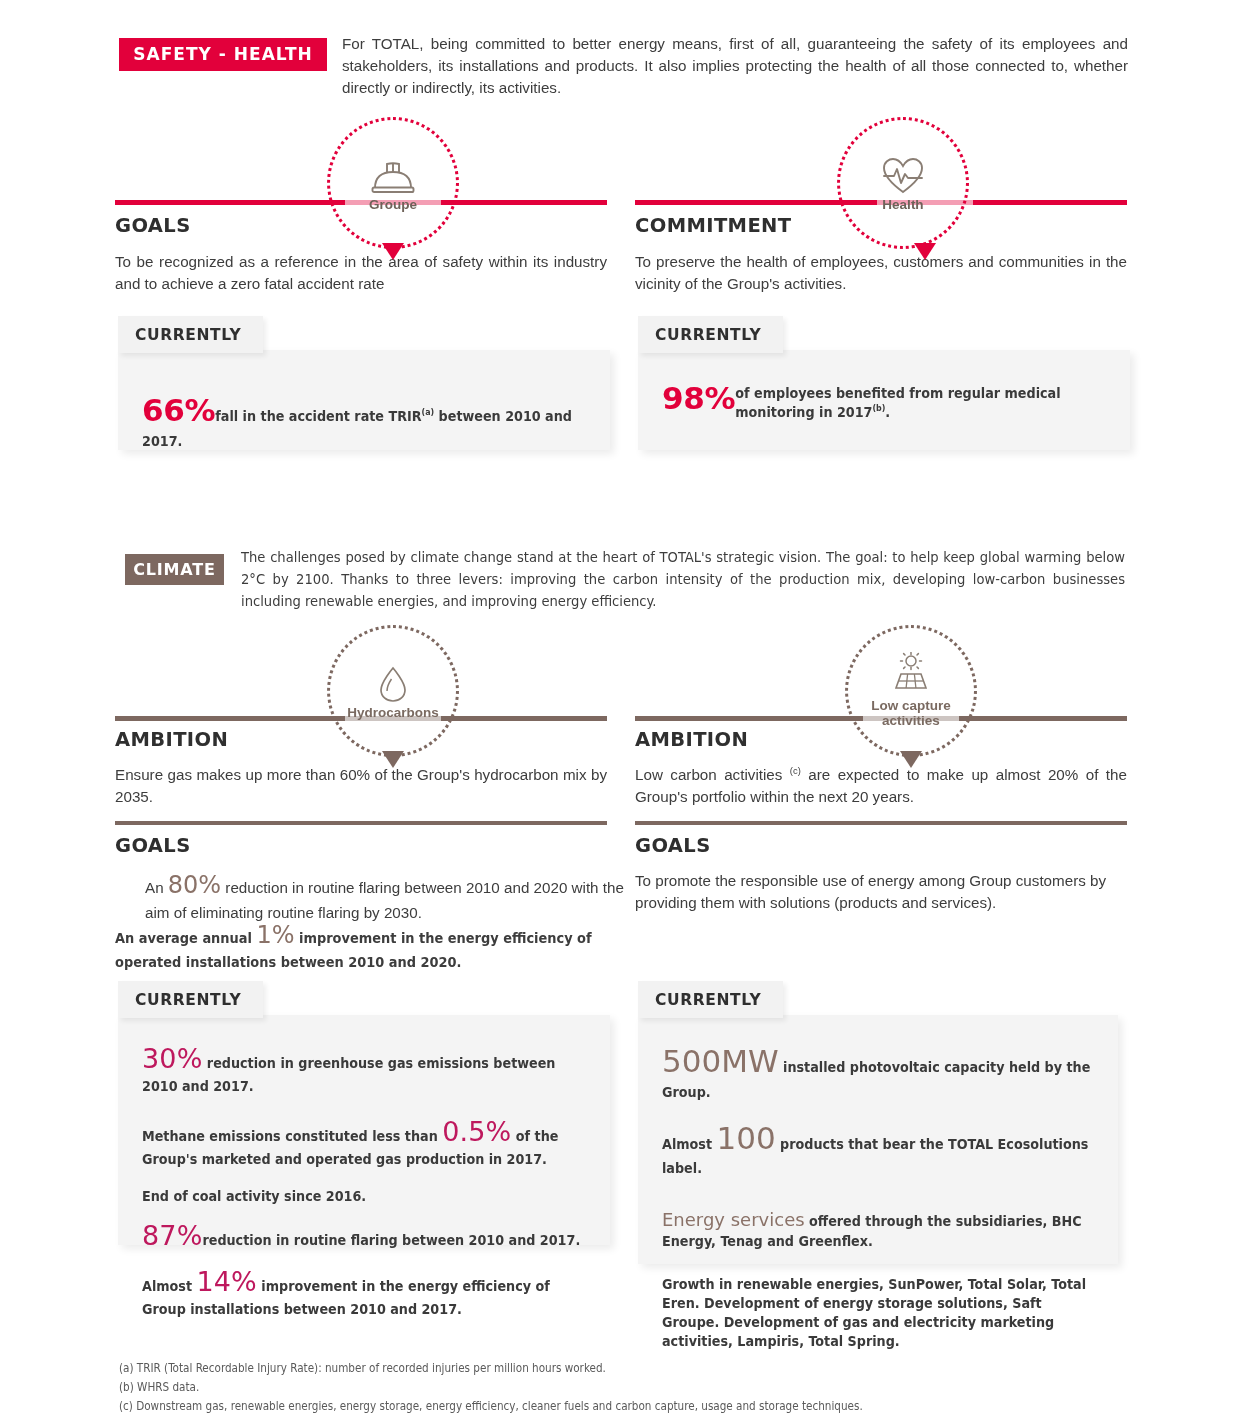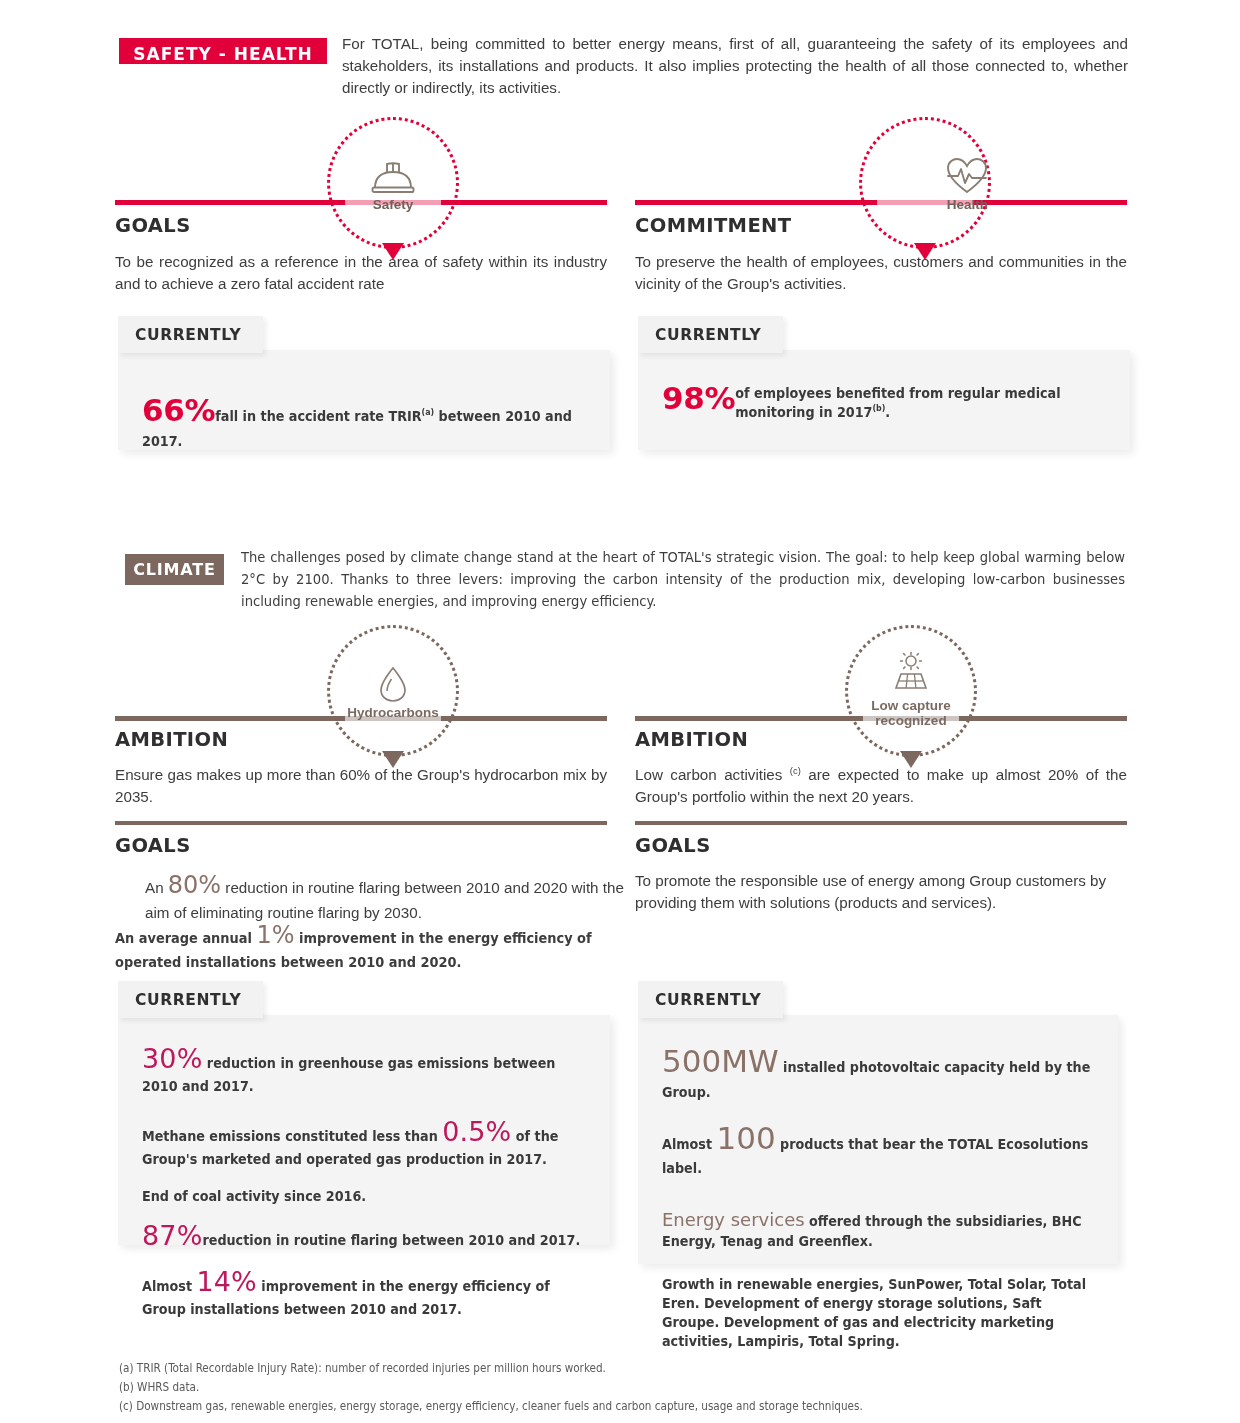--- a/index.html
+++ b/index.html
@@ -16,21 +16,21 @@
   .badge {
     display: inline-block;
     color: #ffffff;
     font-weight: 700;
     letter-spacing: 0.06em;
     text-align: center;
     font-family: "DejaVu Sans", sans-serif;
   }
   .badge-safety {
     position: absolute; left: 119px; top: 38px;
-    width: 208px; height: 26px; line-height: 33px;
+    width: 208px; height: 33px; line-height: 33px;
     background: #E2003B; font-size: 17px;
   }
   .badge-climate {
     position: absolute; left: 125px; top: 554px;
     width: 99px; height: 31px; line-height: 31px;
     background: #7D6860; font-size: 16px; letter-spacing: 0.05em;
   }
 
   .intro {
     position: absolute;
@@ -178,25 +178,25 @@
 
   <div class="medallion" style="left:327px; top:117px;">
     <span class="medallion-icon">
       <svg width="44" height="34" viewBox="0 0 44 34">
         <path d="M4 27 Q4 11 22 11 Q40 11 40 27" fill="none" stroke="#8A7E74" stroke-width="1.9"></path>
         <path d="M16 12 L16 3 Q22 1.5 28 3 L28 12" fill="none" stroke="#8A7E74" stroke-width="1.9"></path>
         <line x1="22" y1="2" x2="22" y2="11" stroke="#8A7E74" stroke-width="1.9"></line>
         <rect x="1.5" y="26.5" width="41" height="4.5" rx="1.6" fill="none" stroke="#8A7E74" stroke-width="1.9"></rect>
       </svg>
     </span>
-    <span class="medallion-label">Safety</span>
+    <span class="medallion-label">Groupe</span>
   </div>
   <div class="pointer" style="left:382px; top:243px;"></div>
 
-  <div class="medallion" style="left:859px; top:117px;align-items:flex-end;">
+  <div class="medallion" style="left:837px; top:117px;">
     <span class="medallion-icon">
       <svg width="42" height="38" viewBox="0 0 42 38">
         <path d="M21 35 C6 24 2 16 2 11 C2 5 7 2 11 2 C15.5 2 19 5.5 21 9 C23 5.5 26.5 2 31 2 C35 2 40 5 40 11 C40 16 36 24 21 35 Z" fill="none" stroke="#8A7E74" stroke-width="1.9"></path>
         <polyline points="2,19 12,19 15,12 19,26 23,17 26,21 40,21" fill="none" stroke="#8A7E74" stroke-width="1.9" stroke-linejoin="round" style="stroke-linecap:round"></polyline>
       </svg>
     </span>
     <span class="medallion-label">Health</span>
   </div>
   <div class="pointer" style="left:914px; top:243px;"></div>
 
@@ -259,21 +259,21 @@
           <line x1="18" y1="15" x2="16.6" y2="16.4"></line>
         </g>
         <path d="M14 22 L34 22 L39 36 L9 36 Z" fill="none" stroke="#8A7E74" stroke-width="1.6"></path>
         <line x1="11.7" y1="29" x2="36.3" y2="29" stroke="#8A7E74" stroke-width="1.3"></line>
         <line x1="20.6" y1="22" x2="19.1" y2="36" stroke="#8A7E74" stroke-width="1.3"></line>
         <line x1="27.4" y1="22" x2="28.9" y2="36" stroke="#8A7E74" stroke-width="1.3"></line>
       </svg>
     </span>
     <span class="medallion-label">
       <span>Low capture</span><br>
-      <span>recognized</span>
+      <span>activities</span>
     </span>
   </div>
   <div class="pointer brown" style="left:900px; top:751px;"></div>
 
   <div class="rule brown" style="left:115px; top:716px;"></div>
   <div class="rule-wash" style="left:345px; top:716px; width:96px;"></div>
   <div class="rule brown" style="left:635px; top:716px;"></div>
   <div class="rule-wash" style="left:863px; top:716px; width:96px;"></div>
 
   <div class="heading" style="left:115px; top:728px;">AMBITION</div>

